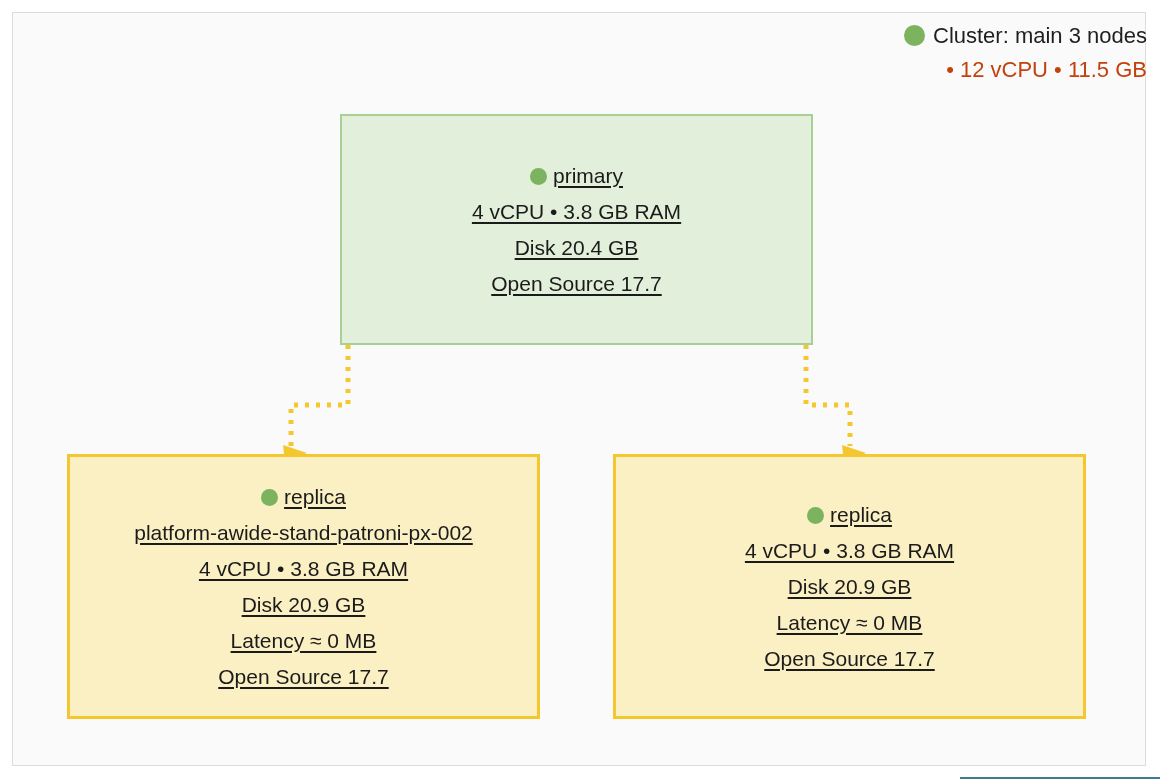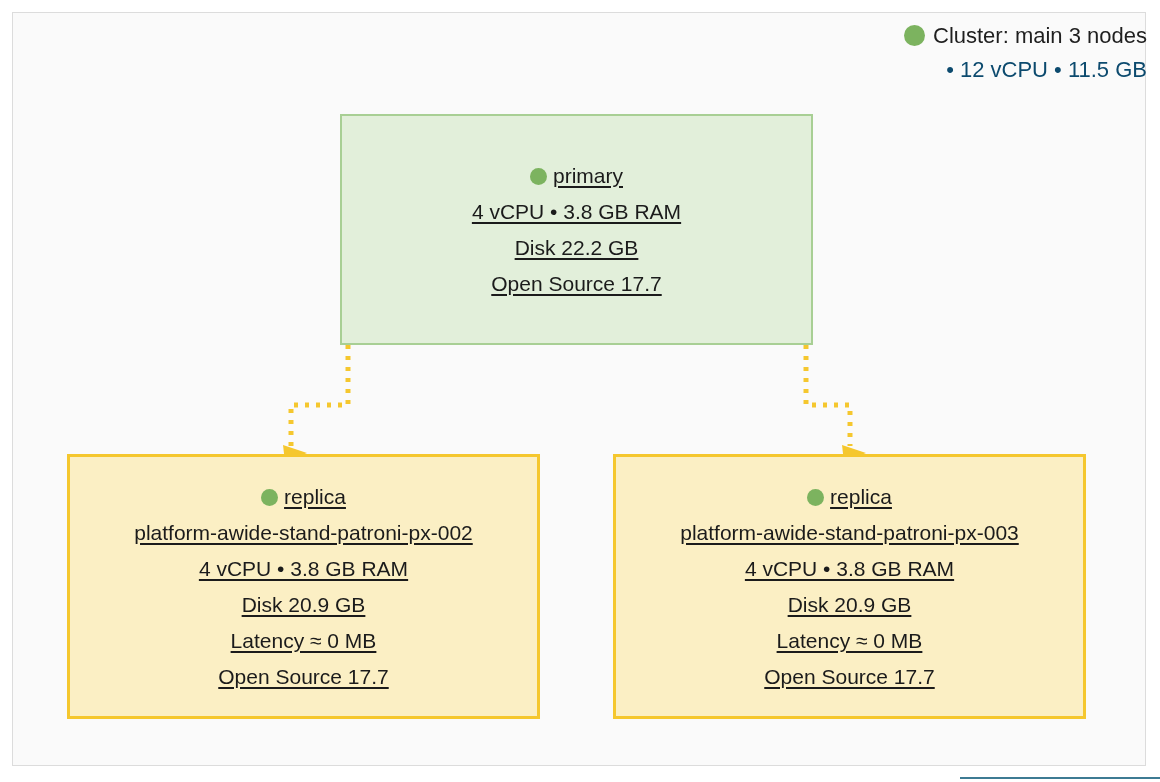--- a/index.html
+++ b/index.html
@@ -43,21 +43,21 @@
   .cluster-title {
     font-size: 22px;
     line-height: 34px;
     white-space: nowrap;
     color: #1f1f1f;
   }
   .cluster-sub {
     font-size: 22px;
     line-height: 34px;
     white-space: nowrap;
-    color: #0c4a6e;
+    color: #c2410c;
   }
   .dot {
     display: inline-block;
     width: 21px;
     height: 21px;
     border-radius: 50%;
     background: #7cb35f;
     vertical-align: -3px;
     margin-right: 8px;
   }
@@ -160,40 +160,39 @@
 
       <path d="M 793 332 L 793 392 L 837 392 L 837 433" fill="none" stroke="#f5c72e" stroke-width="5" stroke-dasharray="4 7" stroke-linecap="butt"></path>
       <polygon points="829,432 853,440 831,449" fill="#f5c72e"></polygon>
     </svg>
 
     <div class="node node-primary">
       <div class="node-line role">
         <span class="dot-sm"></span><span>primary</span>
       </div>
       <div class="node-line">4 vCPU • 3.8 GB RAM</div>
-      <div class="node-line">Disk 22.2 GB</div>
+      <div class="node-line">Disk 20.4 GB</div>
       <div class="node-line">Open Source 17.7</div>
     </div>
 
     <div class="node node-replica-left">
       <div class="node-line role">
         <span class="dot-sm"></span><span>replica</span>
       </div>
       <div class="node-line">platform-awide-stand-patroni-px-002</div>
       <div class="node-line">4 vCPU • 3.8 GB RAM</div>
       <div class="node-line">Disk 20.9 GB</div>
       <div class="node-line">Latency ≈ 0 MB</div>
       <div class="node-line">Open Source 17.7</div>
     </div>
 
     <div class="node node-replica-right">
       <div class="node-line role">
         <span class="dot-sm"></span><span>replica</span>
       </div>
-      <div class="node-line">platform-awide-stand-patroni-px-003</div>
       <div class="node-line">4 vCPU • 3.8 GB RAM</div>
       <div class="node-line">Disk 20.9 GB</div>
       <div class="node-line">Latency ≈ 0 MB</div>
       <div class="node-line">Open Source 17.7</div>
     </div>
 
   </div>
 
   <div class="bottom-strip"></div>
 </div>

